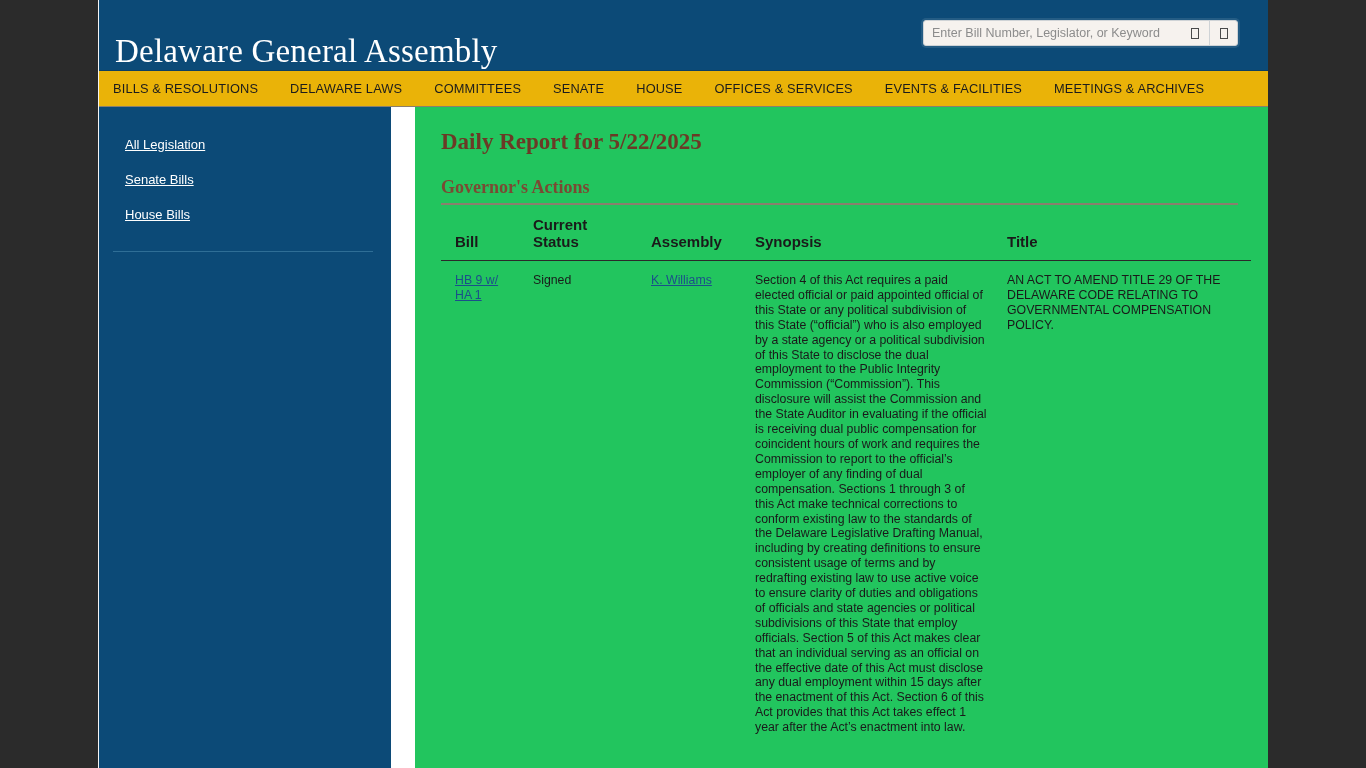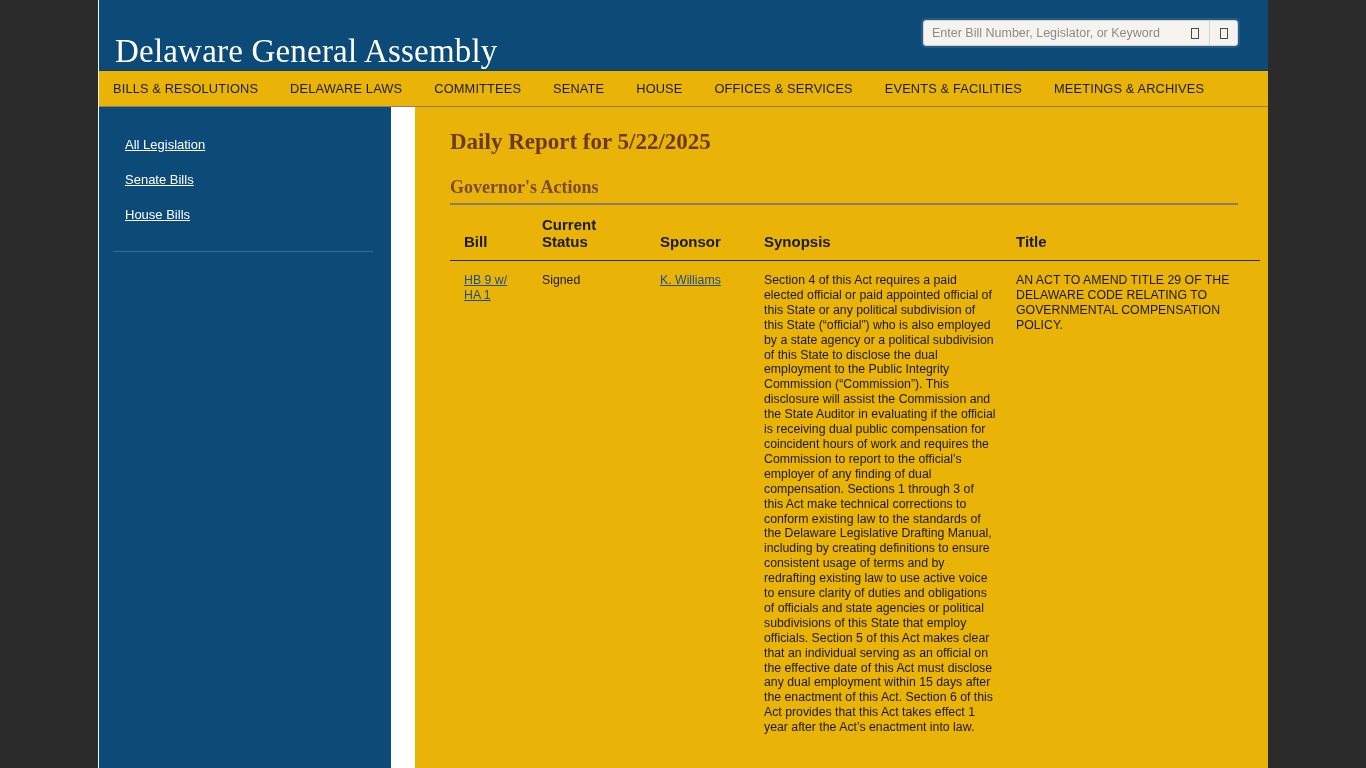--- a/index.html
+++ b/index.html
@@ -137,22 +137,22 @@
     cursor: pointer;
   }
   .side-divider {
     height: 1px;
     background: #2f6e96;
     margin: 9px 18px 0 14px;
   }
 
   .content {
     flex: 1 1 auto;
-    background: #eab308;
-    padding: 22px 30px 0 35px;
+    background: #22c55e;
+    padding: 22px 30px 0 26px;
     overflow: hidden;
   }
 
   .report-title {
     font-family: "Liberation Serif", serif;
     font-weight: bold;
     font-size: 23px;
     color: #6b3a26;
     margin: 0 0 22px 0;
     line-height: 26px;
@@ -257,21 +257,21 @@
             <col class="c-bill">
               <col class="c-status">
               <col class="c-sponsor">
               <col class="c-syn">
               <col class="c-title">
           </colgroup>
           <thead>
             <tr>
               <th>Bill</th>
               <th>Current Status</th>
-              <th>Sponsor</th>
+              <th>Assembly</th>
               <th>Synopsis</th>
               <th>Title</th>
             </tr>
           </thead>
           <tbody>
             <tr>
               <td>
                 <a class="cell-link">HB 9 w/ HA 1</a>
               </td>
               <td>Signed</td>

